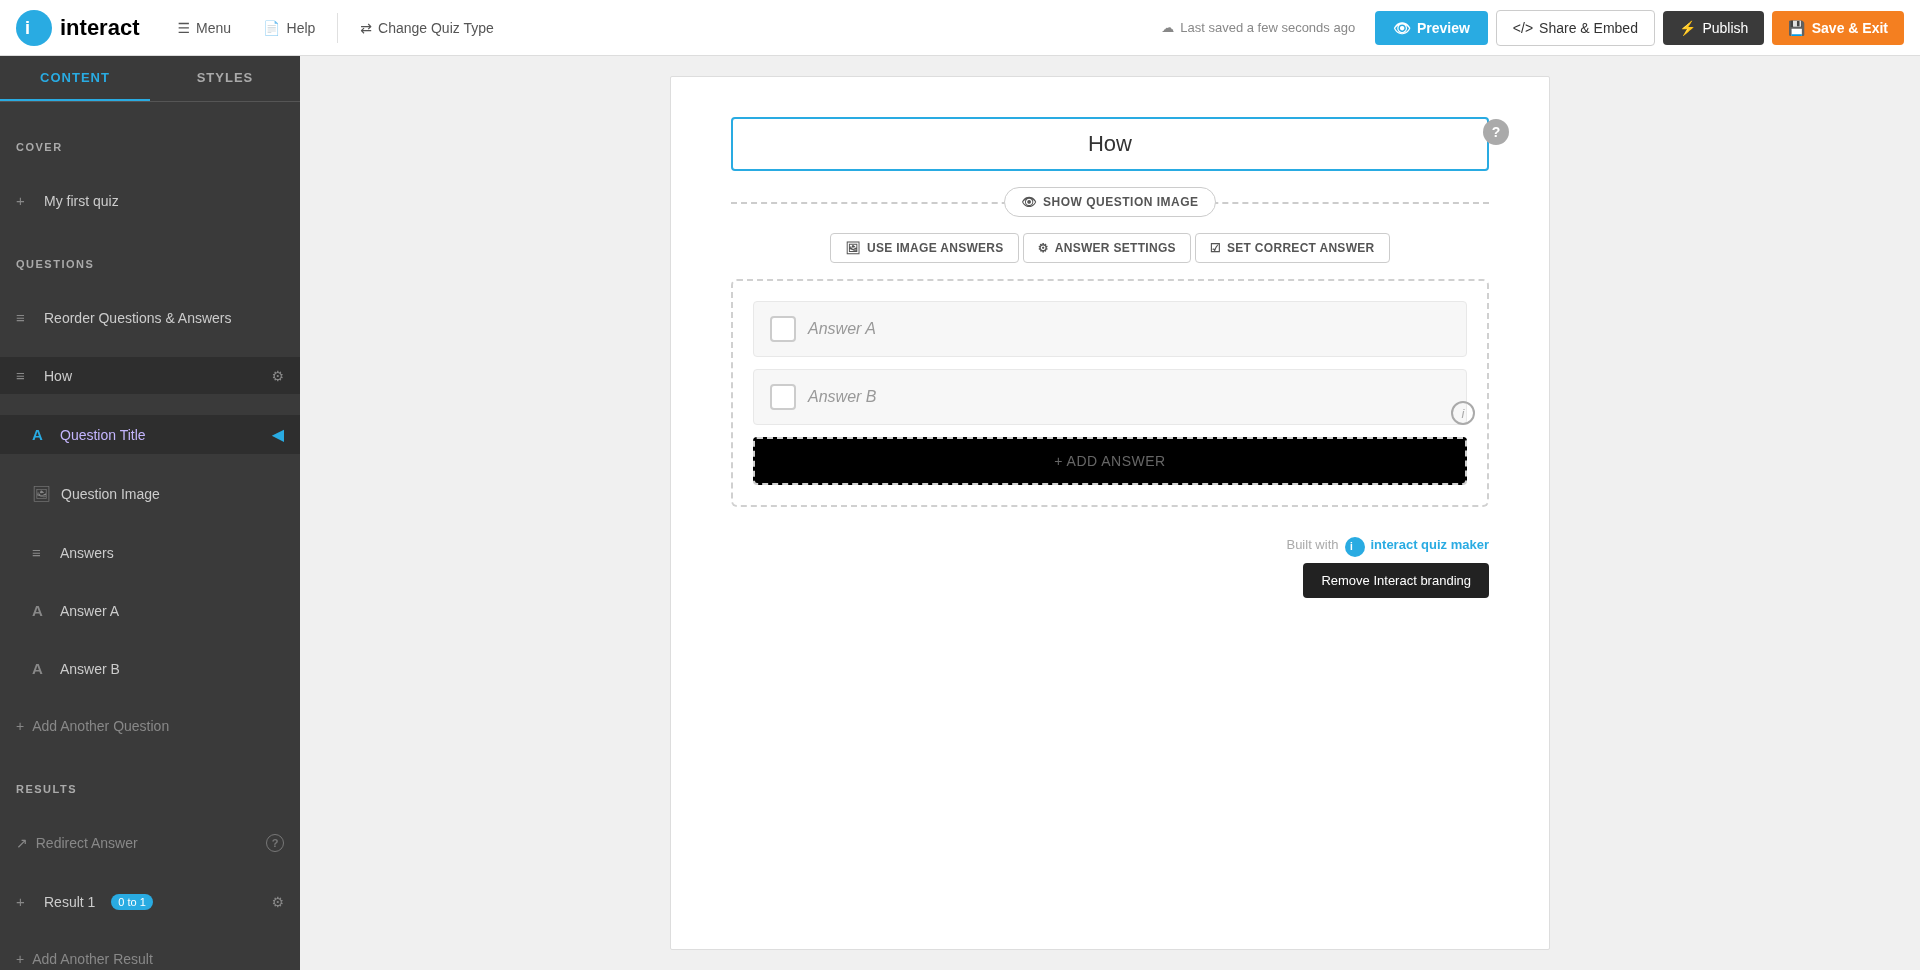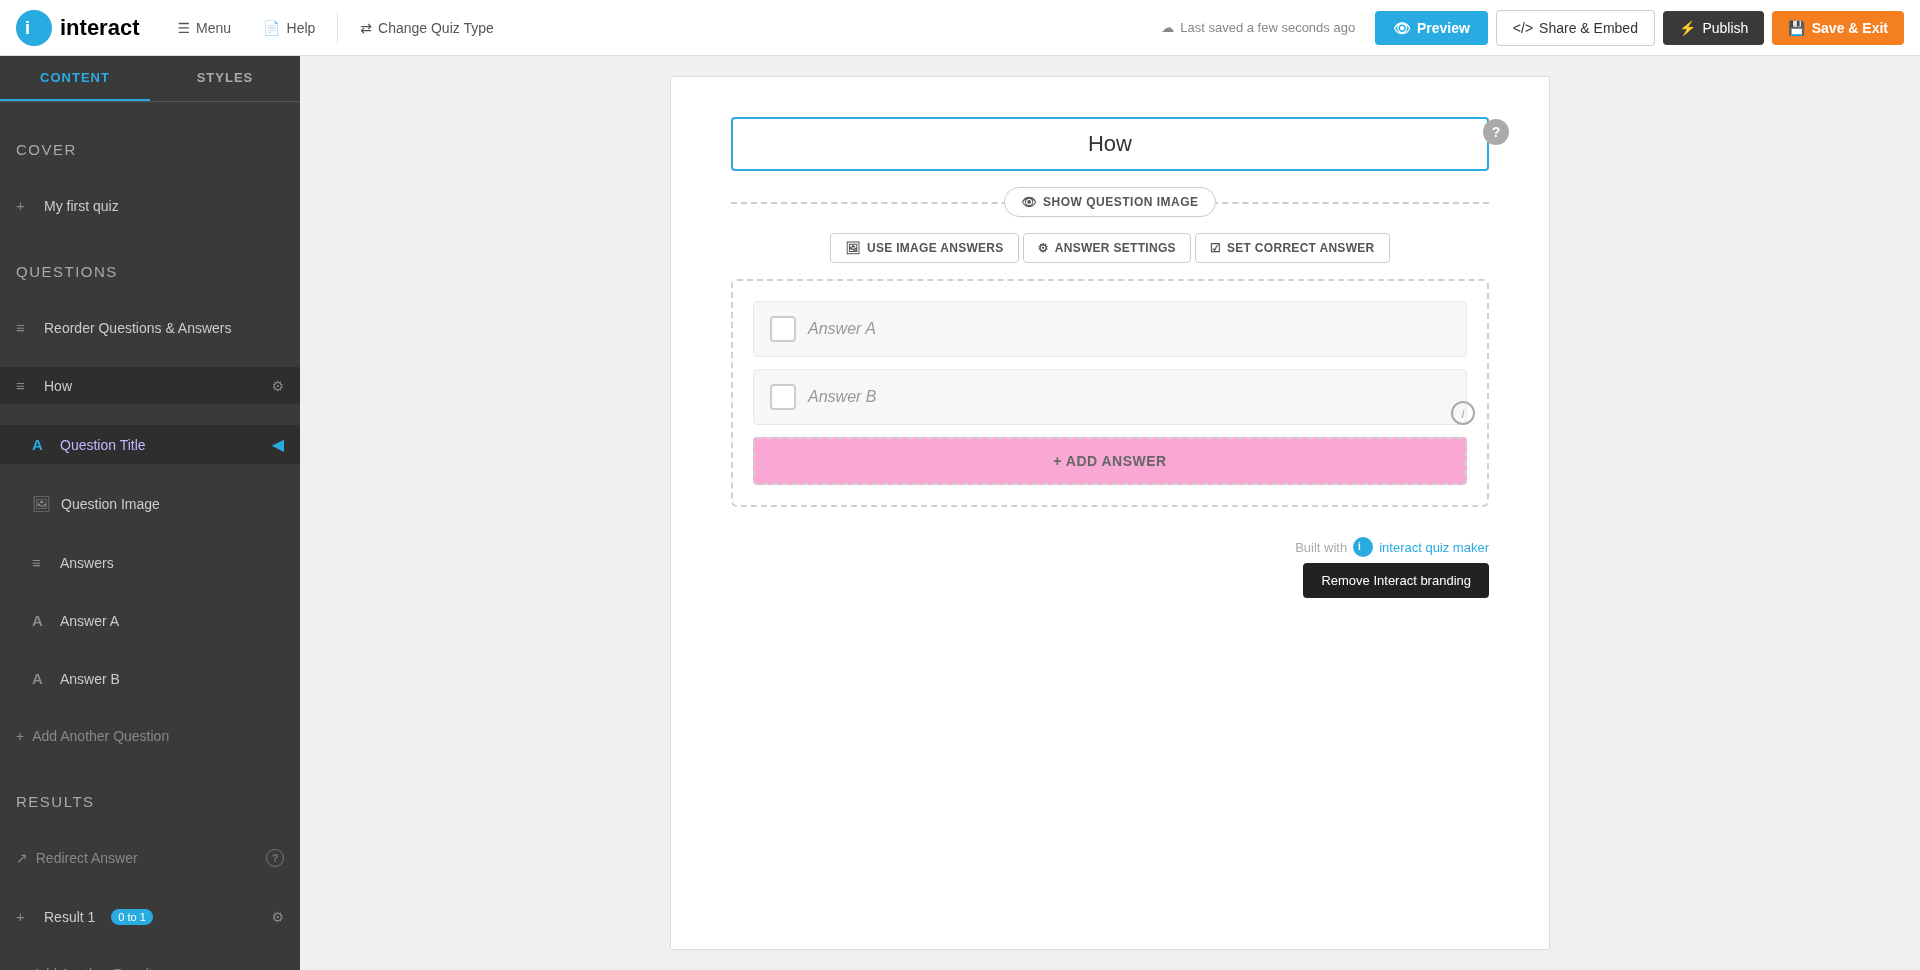--- a/index.html
+++ b/index.html
@@ -54,21 +54,21 @@
     .sidebar-tabs { display: flex; border-bottom: 1px solid #555; }
     .sidebar-tab {
       flex: 1; text-align: center; padding: 14px 0;
       font-size: 13px; font-weight: 600; letter-spacing: 1px;
       cursor: pointer; color: #aaa;
     }
     .sidebar-tab.active { color: #29abe2; border-bottom: 2px solid #29abe2; }
 
     .sidebar-section-title {
       padding: 18px 16px 8px;
-      font-size: 15px; font-weight: 400; letter-spacing: 1.5px; color: #aaa;
+      font-size: 11px; font-weight: 700; letter-spacing: 1.5px; color: #aaa;
     }
     .sidebar-item {
       display: flex; align-items: center; gap: 10px;
       padding: 10px 16px; color: #ccc; font-size: 14px; cursor: pointer;
     }
     .sidebar-item.active-parent { background: #2e2e2e; }
     .sidebar-item .icon { color: #888; font-size: 15px; min-width: 18px; }
     .sidebar-item.indented { padding-left: 32px; }
     .sidebar-item.active { background: #2e2e2e; color: #29abe2; }
     .sidebar-item .gear-icon { margin-left: auto; color: #888; }
@@ -149,39 +149,39 @@
     .answer-checkbox {
       width: 26px; height: 26px; border: 2px solid #ccc;
       border-radius: 4px; background: #fff; flex-shrink: 0;
     }
     .answer-label { font-size: 16px; color: #999; font-style: italic; }
 
     .add-answer-btn {
       display: flex; align-items: center; justify-content: center; gap: 8px;
       width: 100%; padding: 14px;
       border: 2px dashed #d0d0d0; border-radius: 4px;
-      background: #f9a8d4; color: #666; font-size: 14px;
-      font-weight: 700; letter-spacing: 0.5px; cursor: pointer;
+      background: #000000; color: #666; font-size: 14px;
+      font-weight: 400; letter-spacing: 0.5px; cursor: pointer;
     }
 
     
     .info-circle {
       position: absolute; right: 12px;
       width: 24px; height: 24px; border-radius: 50%;
       border: 2px solid #aaa; color: #aaa; font-size: 13px; font-style: italic;
       display: flex; align-items: center; justify-content: center;
       cursor: pointer;
     }
 
     
     .branding-bar {
       margin-top: 30px; text-align: right; font-size: 13px; color: #aaa;
-      display: flex; align-items: center; justify-content: flex-end; gap: 6px;
-    }
-    .branding-link { color: #29abe2; font-weight: 400; font-size: 13px; }
+      display: flex; justify-content: flex-end; gap: 6px;
+    }
+    .branding-link { color: #29abe2; font-weight: 700; font-size: 13px; }
 
     
     .remove-branding-tooltip {
       background: #222; color: #fff; font-size: 13px;
       padding: 10px 18px; border-radius: 4px;
       position: relative; display: inline-block;
     }
 
     
     .redirect-item {

